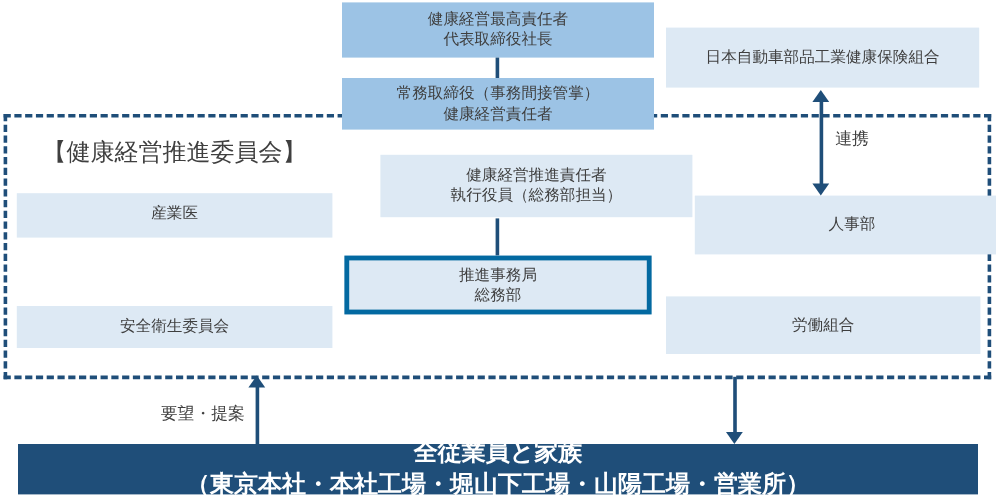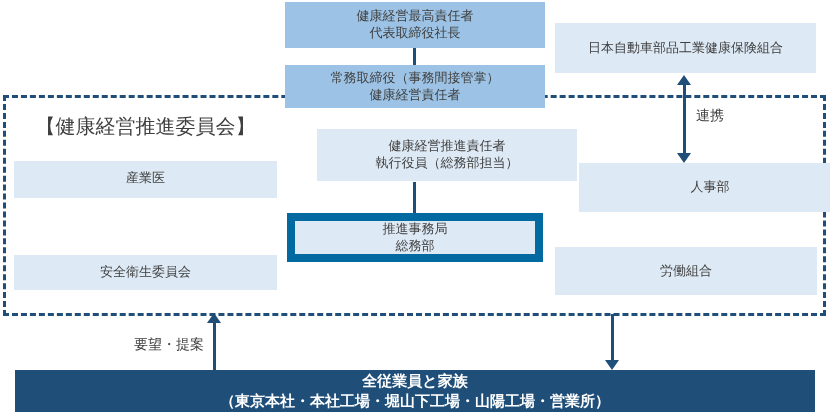--- a/index.html
+++ b/index.html
@@ -8,21 +8,21 @@
     font-family:"Liberation Sans","DejaVu Sans",sans-serif;color:#3f3f3f;
   }
   .box{
     position:absolute;display:flex;flex-direction:column;justify-content:center;
     align-items:center;text-align:center;font-size:13px;line-height:1.3;
     box-sizing:border-box;
   }
   .medium{background:#9CC3E5;}
   .light{background:#DDE9F4;}
   .navyfill{background:#1F4E79;color:#ffffff;font-weight:bold;}
-  .bordered{border:8px solid #0369a1;}
+  .bordered{border:4px solid #0369a1;}
   .vline{position:absolute;background:#1F4E79;}
   .arrow-up{position:absolute;width:0;height:0;border-left:7px solid transparent;border-right:7px solid transparent;border-bottom:10px solid #1F4E79;}
   .arrow-down{position:absolute;width:0;height:0;border-left:7px solid transparent;border-right:7px solid transparent;border-top:10px solid #1F4E79;}
   .dashed-frame{
     position:absolute;left:3px;top:95px;width:823px;height:221px;
     border:3px dashed #1F4E79;box-sizing:border-box;background:transparent;
   }
   .label{position:absolute;font-size:14px;line-height:1.2;white-space:nowrap;}
   .committee-label{position:absolute;left:14px;top:113px;width:263px;text-align:center;font-size:20px;}
   
@@ -40,21 +40,21 @@
   #renkei-line{left:683px;top:84px;width:3px;height:72px;z-index:3;}
   #renkei-head-up{left:677px;top:75px;z-index:3;}
   #renkei-head-down{left:677px;top:153px;z-index:3;}
   #renkei-label{left:696px;top:107px;}
   #request-line{left:213px;top:322px;width:3px;height:48px;z-index:3;}
   #request-head-up{left:207px;top:313px;z-index:3;}
   #request-label{left:100px;top:336px;width:104px;text-align:right;}
   #support-line{left:611px;top:314px;width:3px;height:48px;z-index:3;}
   #support-head-down{left:605px;top:360px;z-index:3;}
   #support-label{left:624px;top:334px;}
-  #box-employees{left:15px;top:370px;width:800px;height:42px;font-size:15px;line-height:1.35;}
+  #box-employees{left:15px;top:370px;width:800px;height:42px;font-size:20px;line-height:1.35;}
   .l{display:block;}
 </style>
 </head>
 <body>
 
 <div class="canvas">
 
   <div class="dashed-frame"></div>
 
   <div class="committee-label">【健康経営推進委員会】</div>

